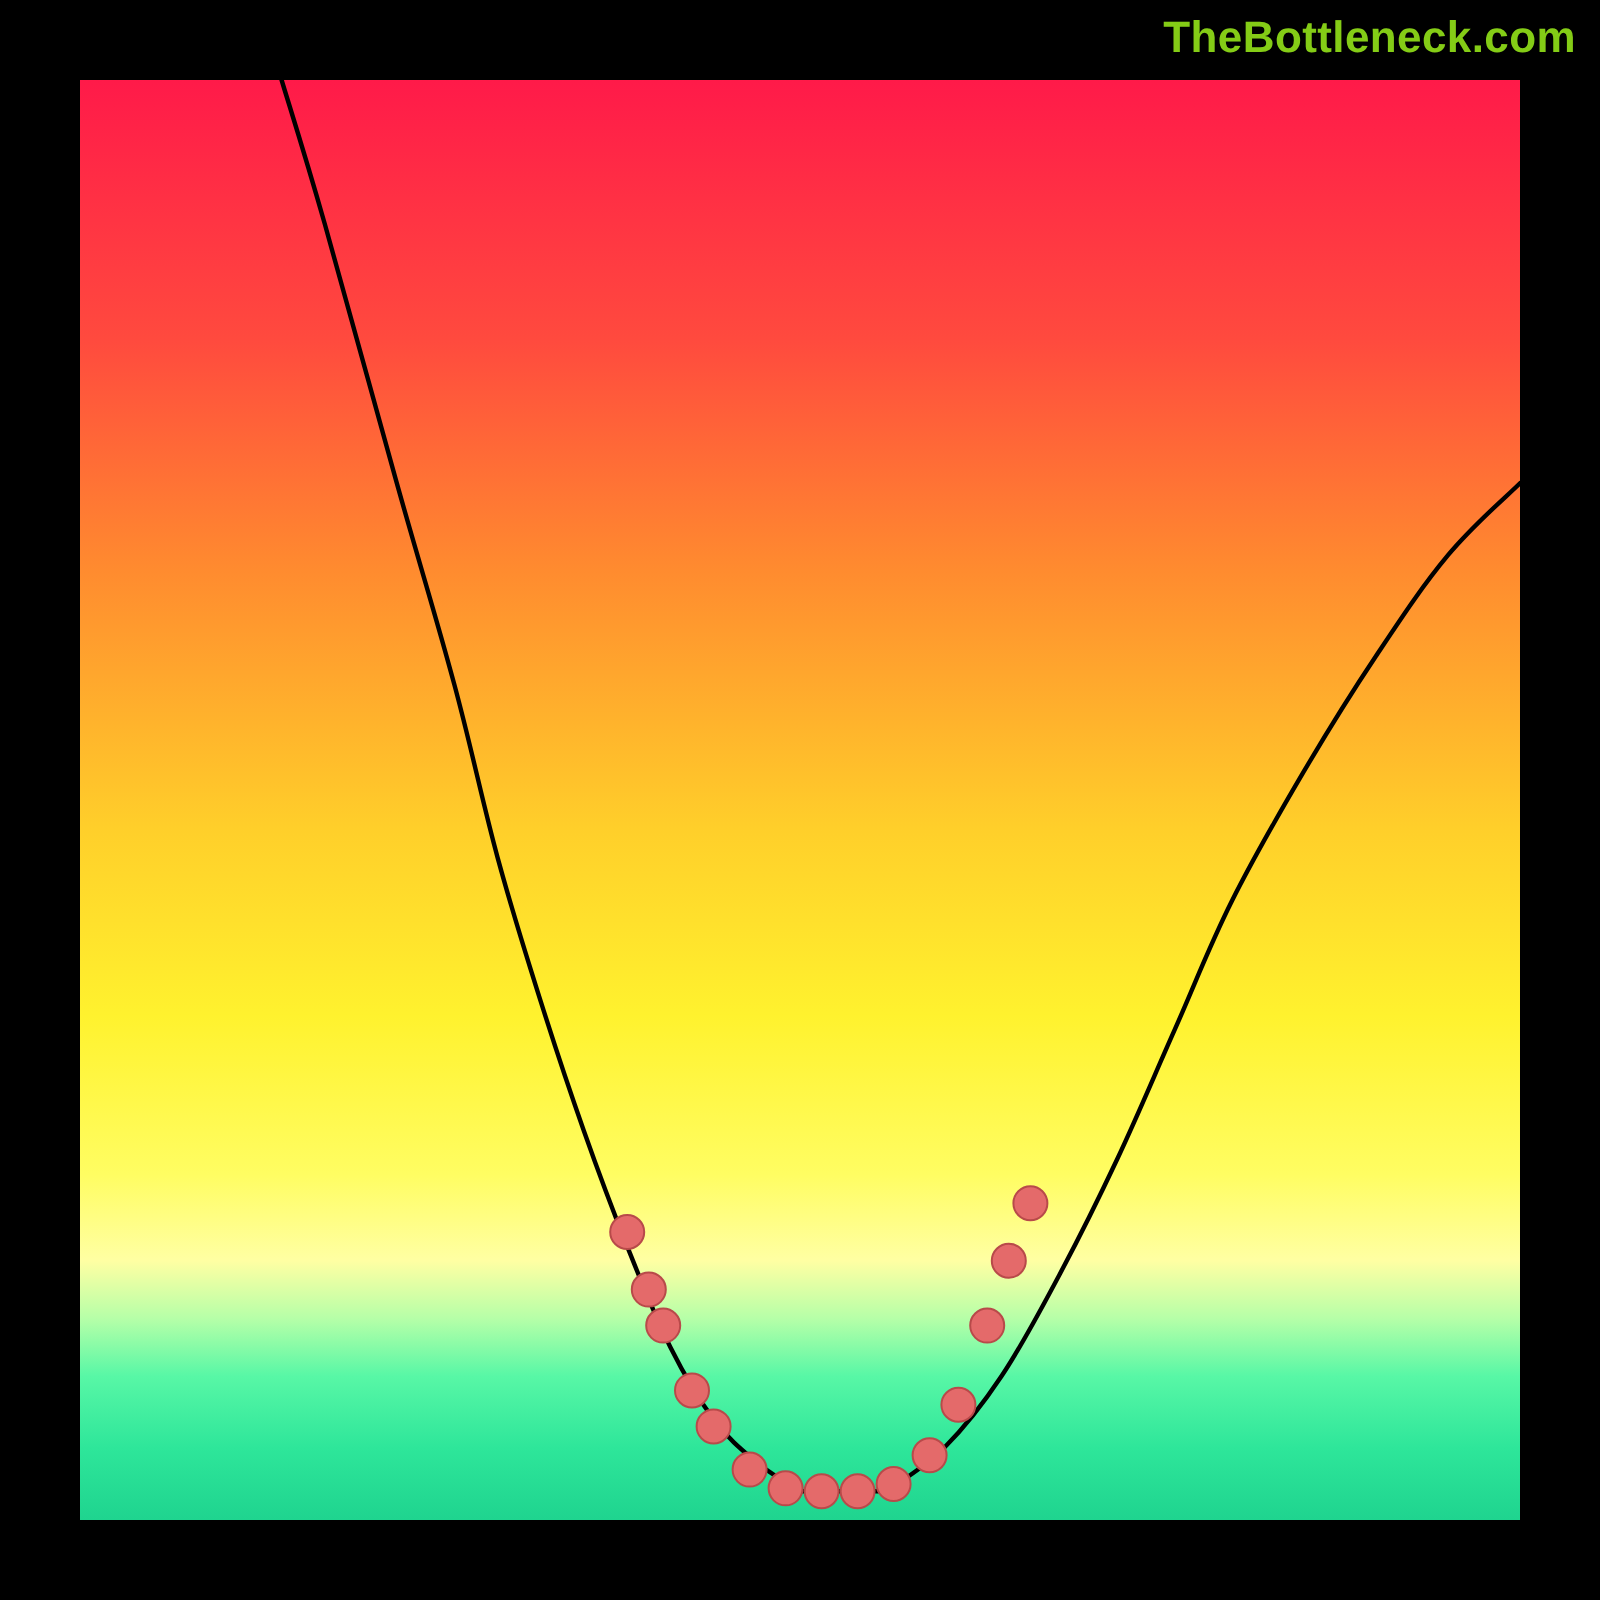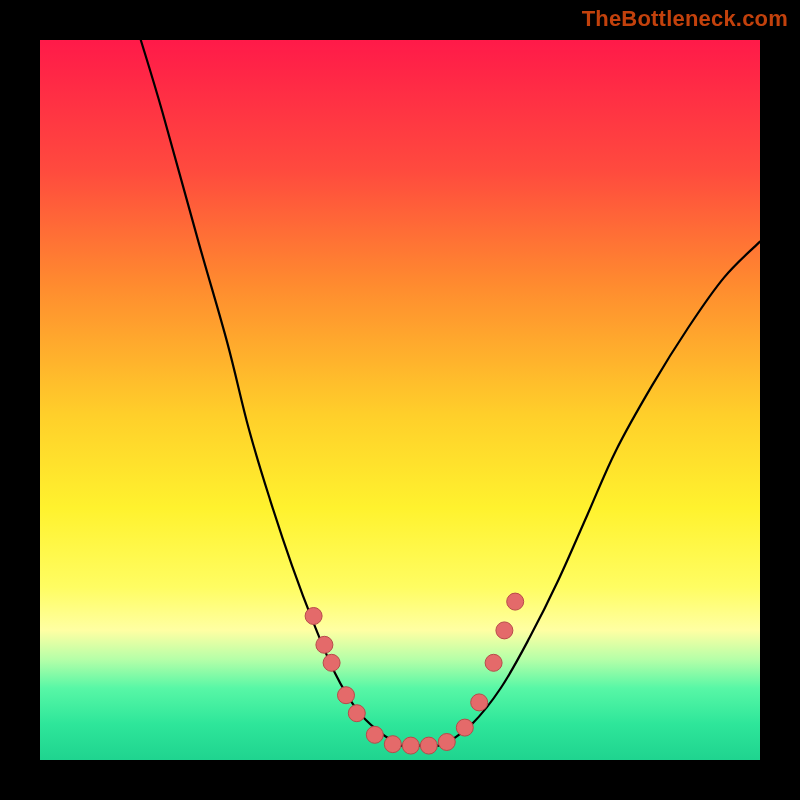--- a/index.html
+++ b/index.html
@@ -33,21 +33,21 @@
       #ffffa3 82%,
       #b6ffa8 86%,
       #58f7a6 90%,
       #2ee69a 95%,
       #1fd48f 100%);
   }
   .watermark {
     position: absolute;
     top: 6px;
     right: 12px;
-    color: #c2410c;
+    color: #84cc16;
     font-size: 22px;
     font-weight: 600;
     letter-spacing: 0.2px;
     user-select: none;
   }
   svg.curves {
     position: absolute;
     left: 0;
     top: 0;
     width: 720px;

